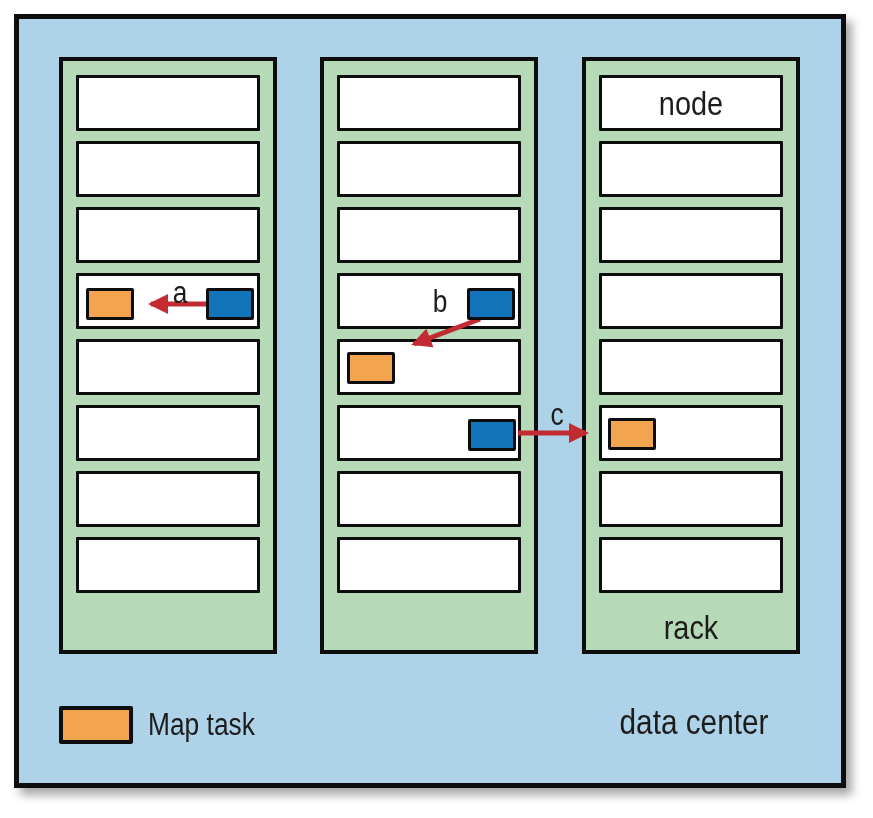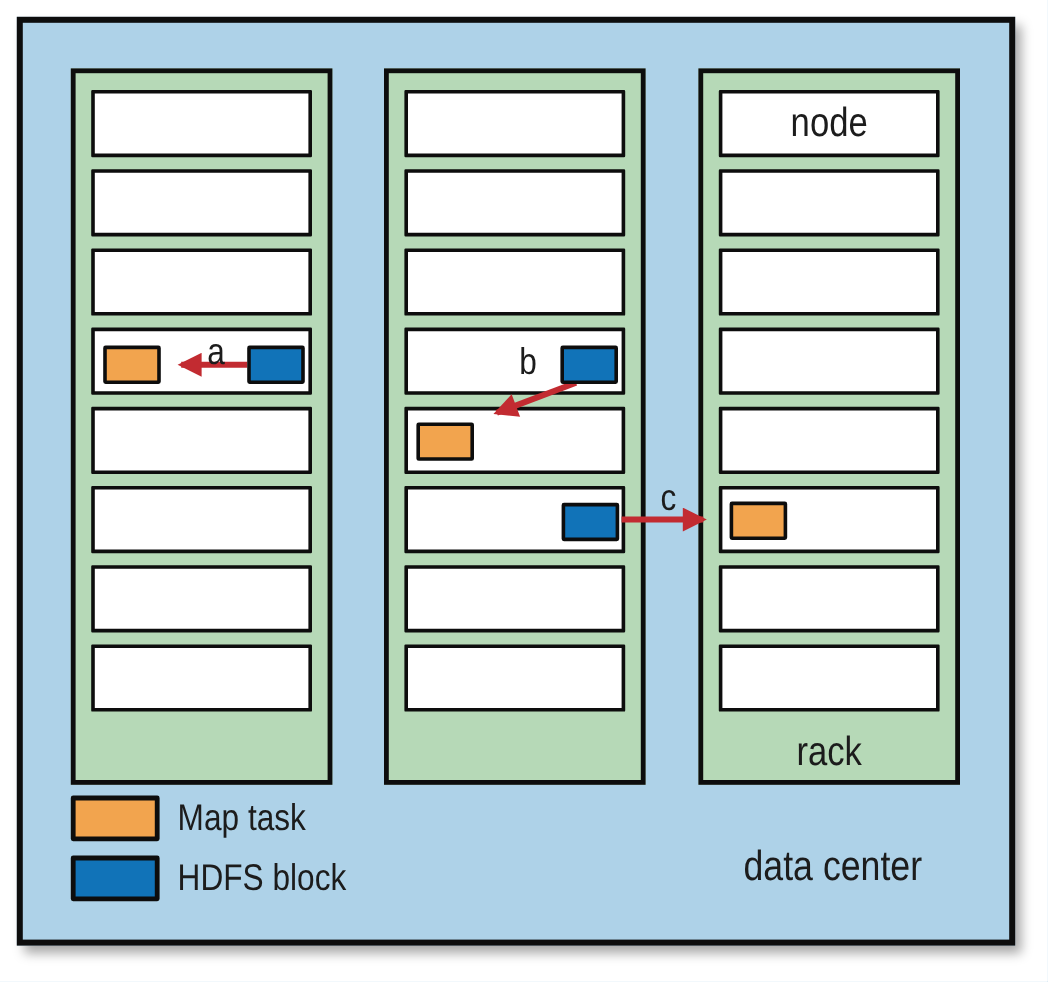--- a/index.html
+++ b/index.html
@@ -89,21 +89,21 @@
   .lbl-rack        { left: 672px; top: 608px; font-size: 34px; }
   .lbl-data-center { left: 675px; top: 703px; font-size: 35px; }
   .lbl-arrow       { font-size: 31px; font-weight: 400; }
   .lbl-a { left: 161px; top: 274px; }
   .lbl-b { left: 421px; top: 283px; }
   .lbl-c { left: 538px; top: 396px; }
   
   .legend {
     position: absolute;
     left: 40px;
-    top: 644px;
+    top: 687px;
   }
   .legend-item {
     display: flex;
     align-items: center;
     height: 38px;
     margin-bottom: 12px;
   }
   .legend-swatch {
     box-sizing: border-box;
     width: 74px;
@@ -183,21 +183,17 @@
 
       <span class="lbl lbl-node">node</span>
       <span class="lbl lbl-rack">rack</span>
       <span class="lbl lbl-data-center">data center</span>
 
       <div class="legend">
         <div class="legend-item">
           <div class="legend-swatch map-task"></div>
           <span class="legend-label">Map task</span>
         </div>
-        <div class="legend-item">
-          <div class="legend-swatch hdfs-block"></div>
-          <span class="legend-label">HDFS block</span>
-        </div>
       </div>
 
     </div>
   </div>
 </div>
 
 </body></html>

